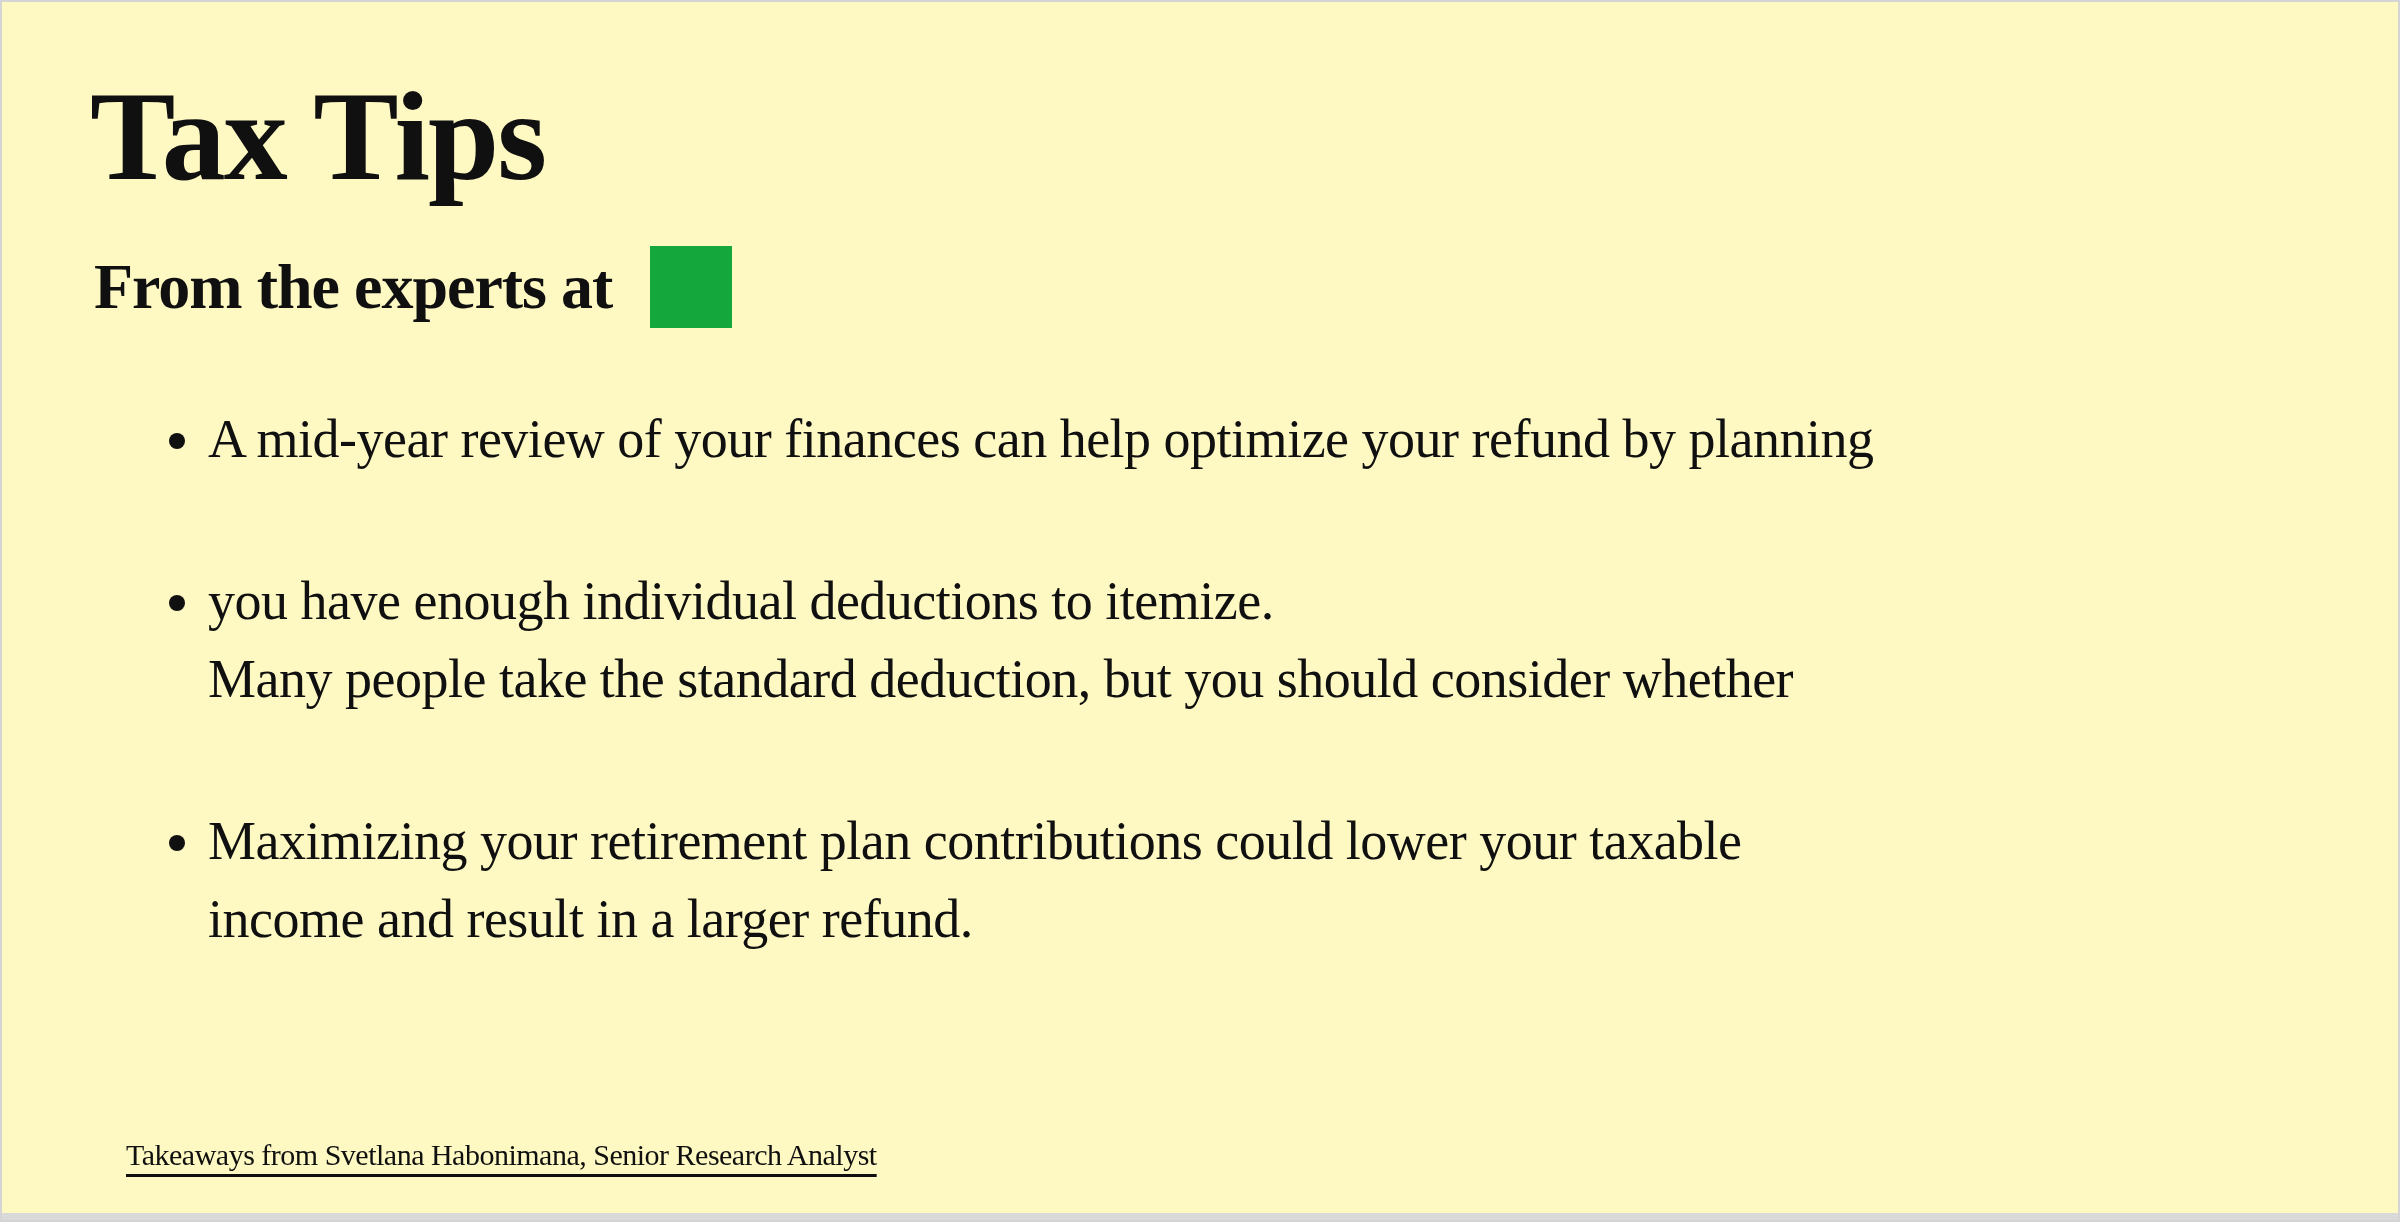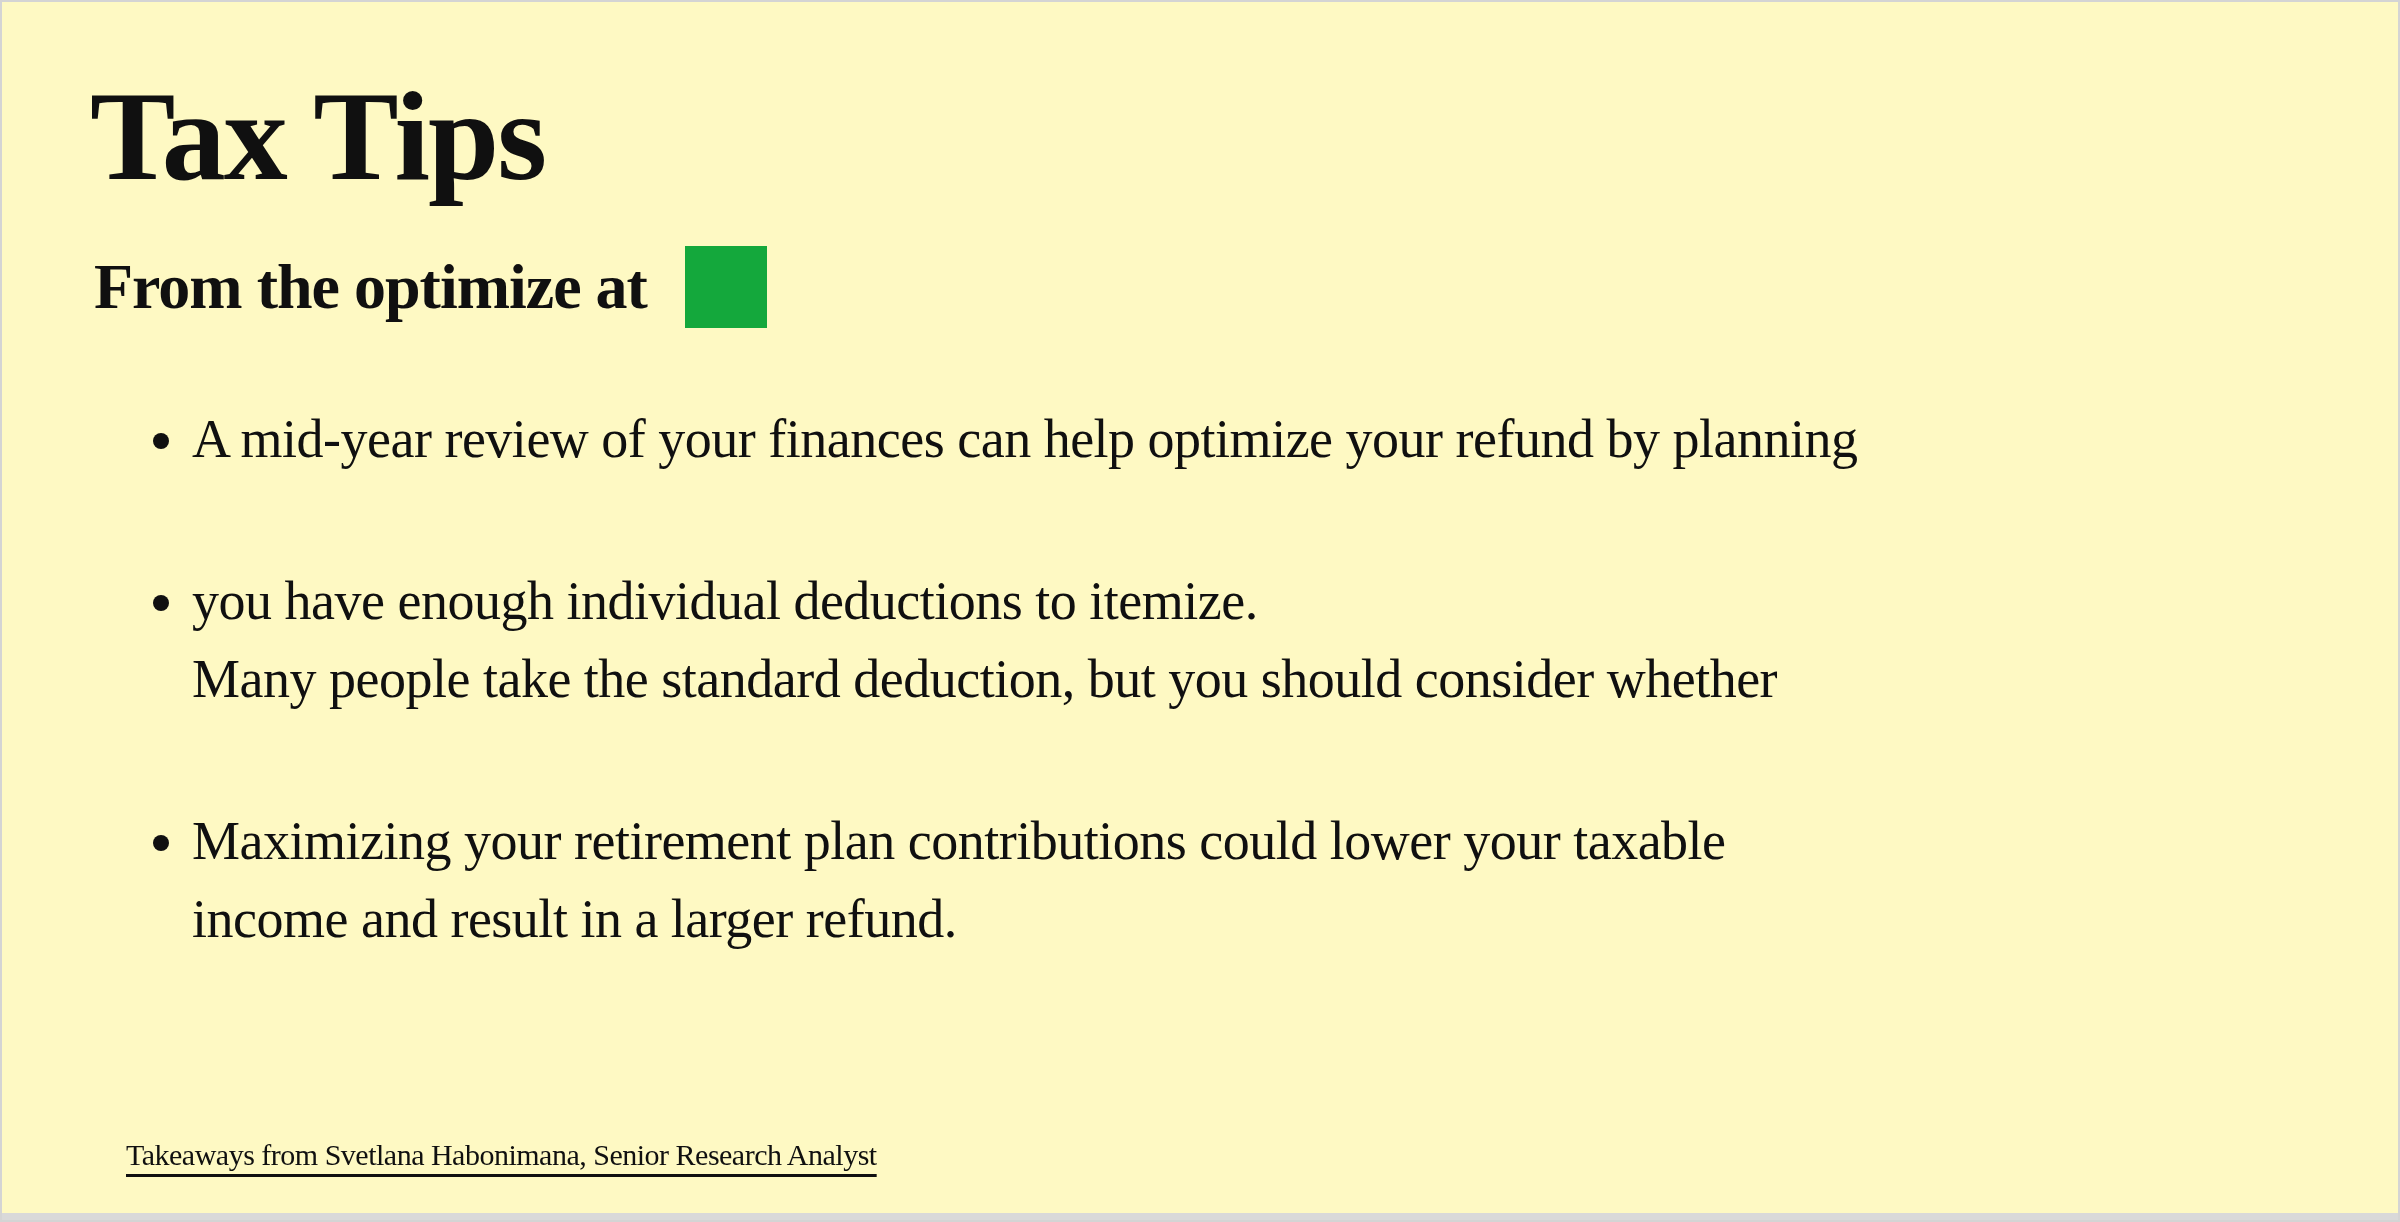--- a/index.html
+++ b/index.html
@@ -70,21 +70,21 @@
     font-size: 18px;
     font-weight: 700;
     letter-spacing: 0;
     position: relative;
     top: -4px;
     left: 3px;
   }
 
   .bullets {
     position: absolute;
-    left: 128px;
+    left: 144px;
     top: 398px;
     width: 2180px;
     margin: 0;
     padding-left: 62px;
     font-size: 54px;
     line-height: 78px;
     letter-spacing: -0.5px;
   }
 
   .bullets li { margin-bottom: 84px; }
@@ -114,21 +114,21 @@
   }
 </style>
 </head>
 <body>
 
 <div class="page">
 
   <h1 class="title">Tax Tips</h1>
 
   <div class="subtitle-row">
-    <span class="subtitle">From the optimize at</span>
+    <span class="subtitle">From the experts at</span>
 
     <span class="logo">
       <span class="logo-square"></span>
     </span>
   </div>
 
   <ul class="bullets">
     <li>
       <span class="ln">A mid-year review of your finances can help optimize your refund by planning</span>
     </li>

